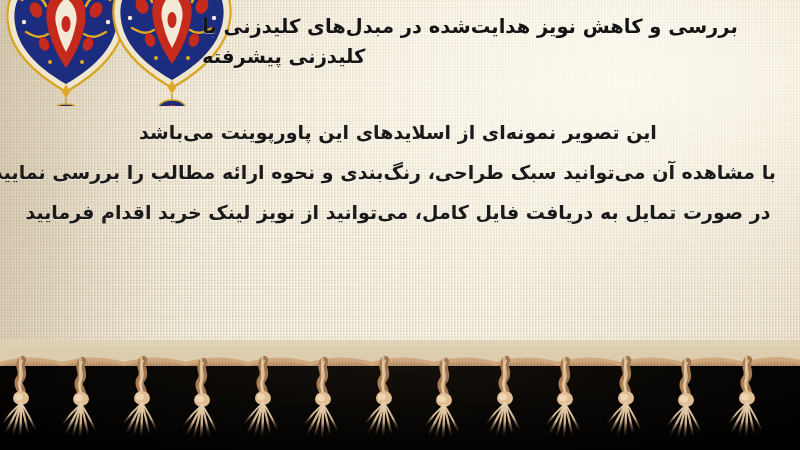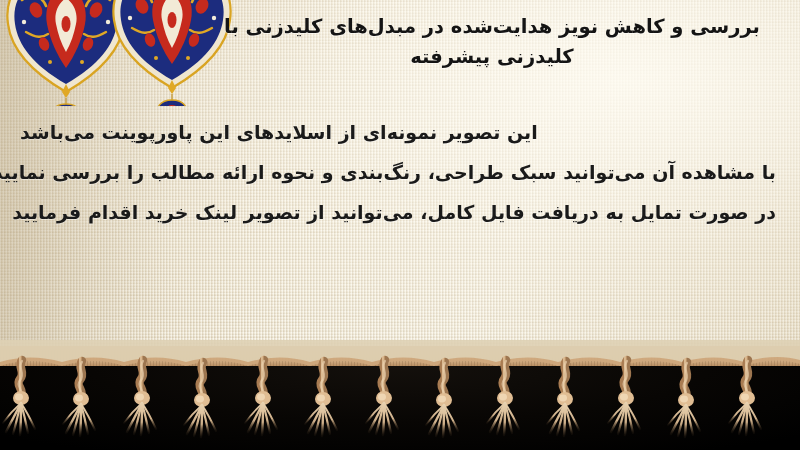--- a/index.html
+++ b/index.html
@@ -73,35 +73,35 @@
     left: 0;
     right: 0;
     top: 0;
     padding: 0;
   }
   .title {
     position: absolute;
     top: 12px;
     right: 18px;
     width: 580px;
-    text-align: center;
+    text-align: left;
     color: #141414;
     font-size: 19.5px;
     font-weight: 700;
     line-height: 30px;
     letter-spacing: 0.1px;
     text-shadow: 0 1px 0 rgba(255,255,255,0.45);
     direction: rtl;
   }
   .body-block {
     position: absolute;
     top: 112px;
     right: 24px;
     width: 756px;
-    text-align: left;
+    text-align: center;
     direction: rtl;
   }
   .body-line {
     color: #1a1a1a;
     font-size: 19px;
     font-weight: 700;
     line-height: 40px;
     white-space: nowrap;
     text-shadow: 0 1px 0 rgba(255,255,255,0.40);
   }
@@ -232,21 +232,21 @@
   <div class="content">
 
     <div class="title">
       <div>بررسی و کاهش نویز هدایت‌شده در مبدل‌های کلیدزنی با</div>
       <div>کلیدزنی پیشرفته</div>
     </div>
 
     <div class="body-block">
       <div class="body-line">این تصویر نمونه‌ای از اسلایدهای این پاورپوینت می‌باشد</div>
       <div class="body-line">با مشاهده آن می‌توانید سبک طراحی، رنگ‌بندی و نحوه ارائه مطالب را بررسی نمایید</div>
-      <div class="body-line">در صورت تمایل به دریافت فایل کامل، می‌توانید از تصویر لینک خرید اقدام فرمایید</div>
+      <div class="body-line">در صورت تمایل به دریافت فایل کامل، می‌توانید از نویز لینک خرید اقدام فرمایید</div>
     </div>
 
   </div>
 
   <div class="bottom-band"></div>
   <div class="fringe-edge"></div>
 
   <svg class="fringe-svg" viewBox="0 0 800 110" width="800" height="110" xmlns="http://www.w3.org/2000/svg">
     <defs>
       <linearGradient id="cordg" x1="0" y1="0" x2="1" y2="0">

